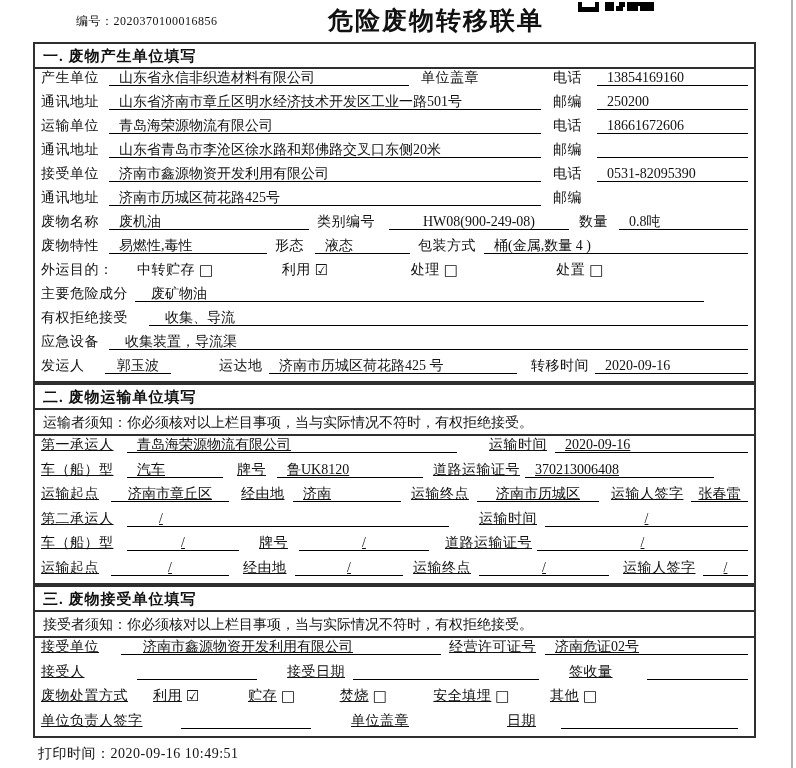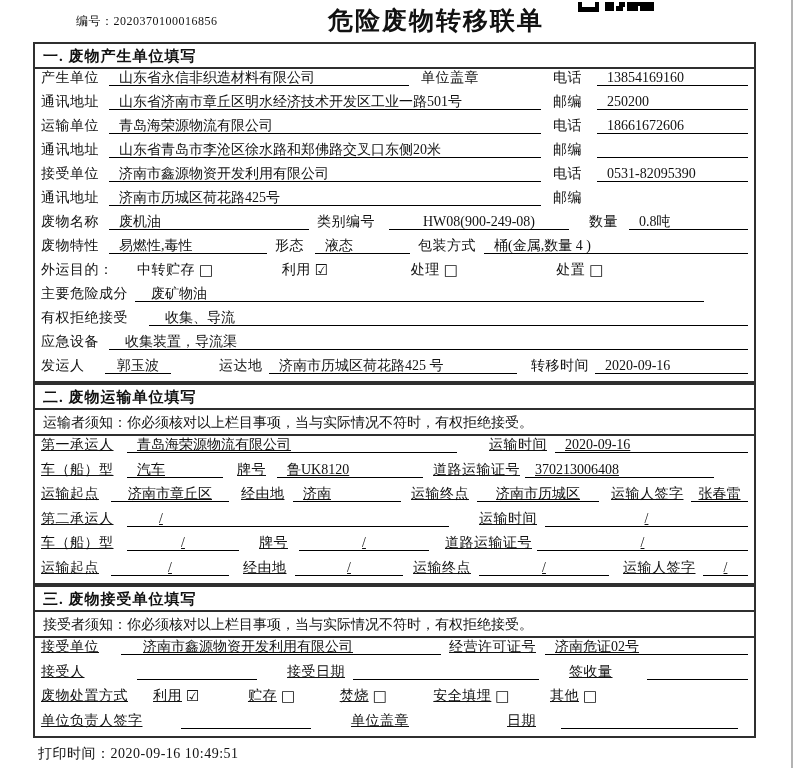--- a/index.html
+++ b/index.html
@@ -105,21 +105,21 @@
       <span class="lbl" style="width:68px">通讯地址</span>
       <span class="val ta-l" style="width:432px">济南市历城区荷花路425号</span>
       <span class="lbl" style="width:44px;margin-left:12px">邮编</span>
     </div>
 
     <div class="row">
       <span class="lbl" style="width:68px">废物名称</span>
       <span class="val ta-l" style="width:200px">废机油</span>
       <span class="lbl" style="width:72px;margin-left:8px">类别编号</span>
       <span class="val" style="width:180px">HW08(900-249-08)</span>
-      <span class="lbl" style="width:40px;margin-left:20px">数量</span>
+      <span class="lbl" style="width:40px;margin-left:10px">数量</span>
       <span class="val grow ta-l">0.8吨</span>
     </div>
 
     <div class="row">
       <span class="lbl" style="width:68px">废物特性</span>
       <span class="val ta-l" style="width:158px">易燃性,毒性</span>
       <span class="lbl" style="width:40px;margin-left:8px">形态</span>
       <span class="val ta-l" style="width:95px">液态</span>
       <span class="lbl" style="width:66px;margin-left:8px">包装方式</span>
       <span class="val ta-l">桶(金属,数量 4 )</span>

